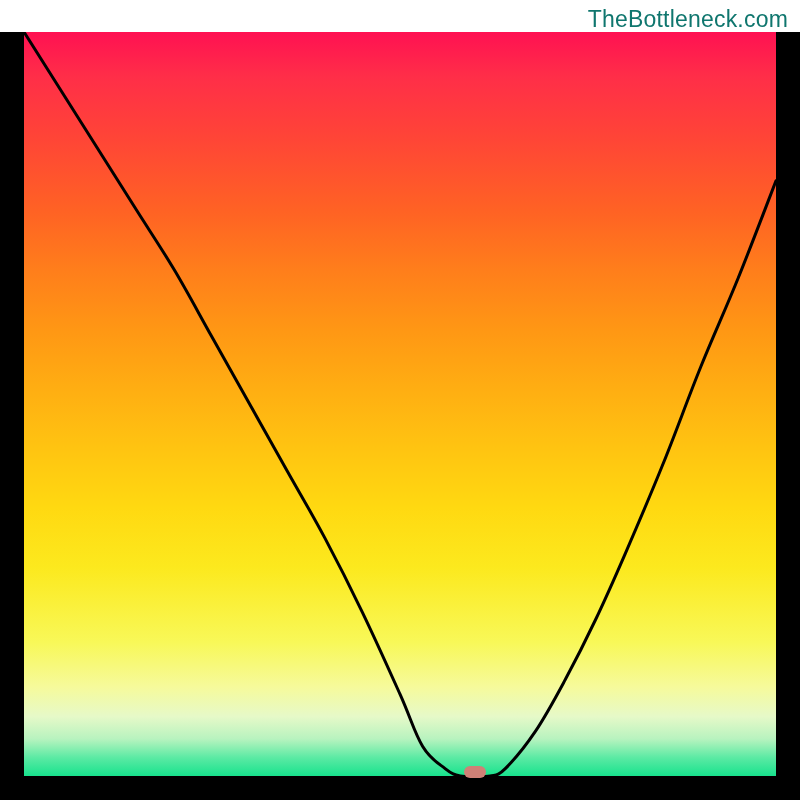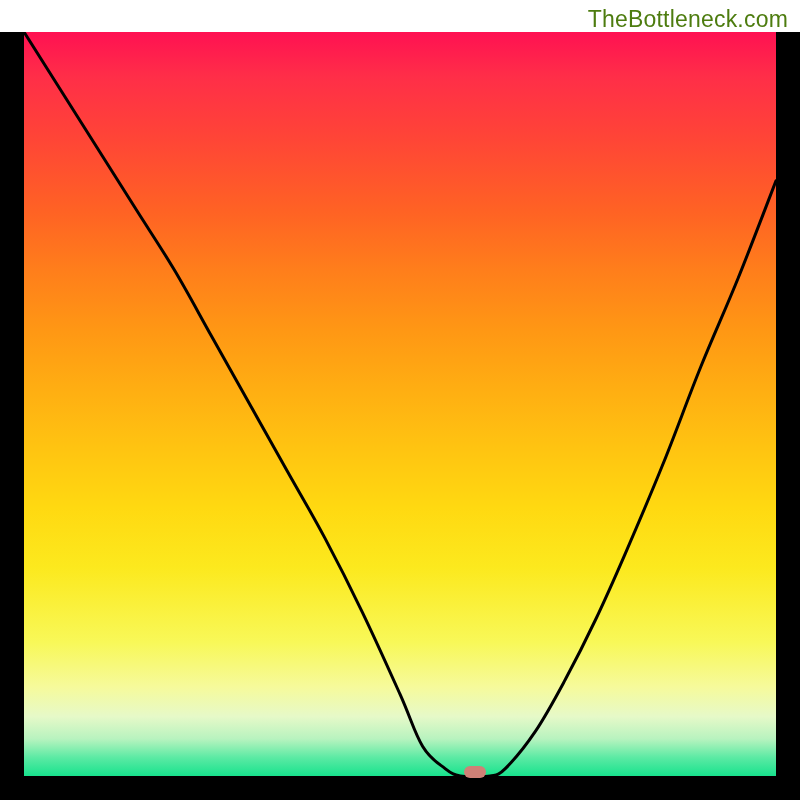--- a/index.html
+++ b/index.html
@@ -14,21 +14,21 @@
   .wrap {
     position: relative;
     width: 800px;
     height: 800px;
   }
   .watermark {
     position: absolute;
     top: 6px;
     right: 12px;
     font-size: 23px;
-    color: #4d7c0f;
+    color: #0f766e;
     letter-spacing: 0.2px;
     font-weight: 400;
   }
   .frame {
     position: absolute;
     left: 0;
     top: 32px;
     width: 800px;
     height: 768px;
     background: #000;

